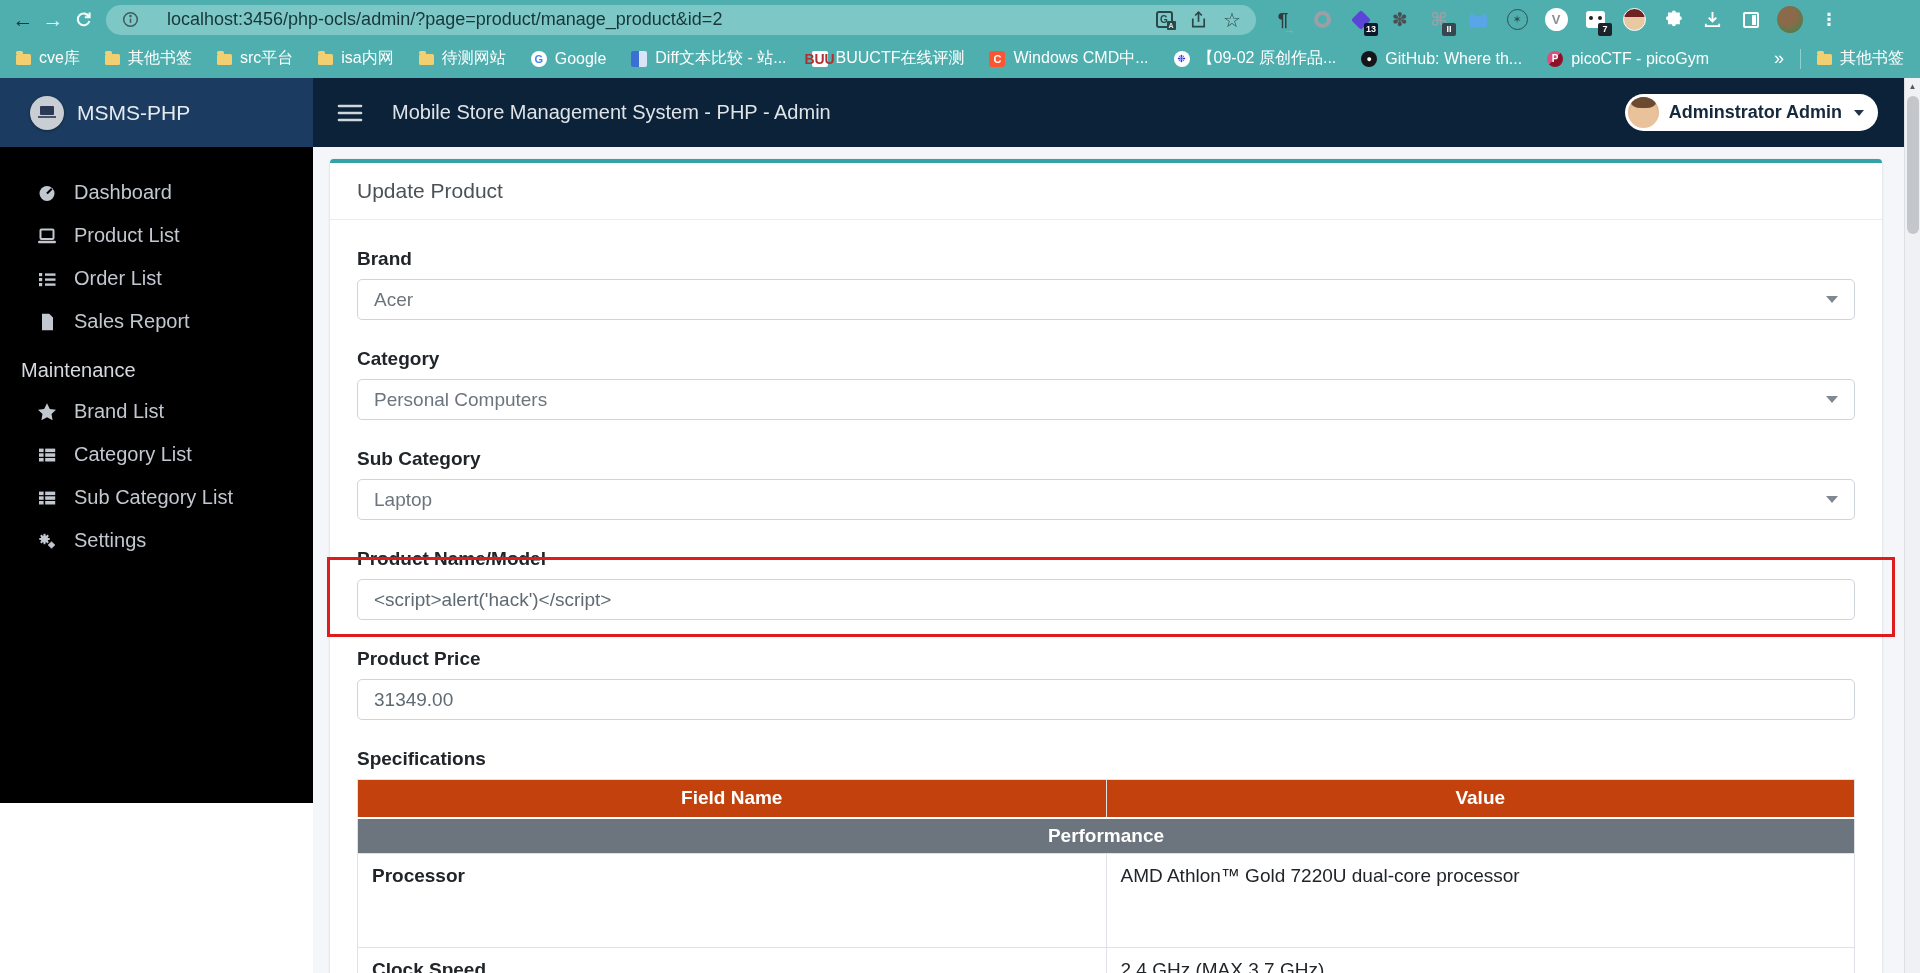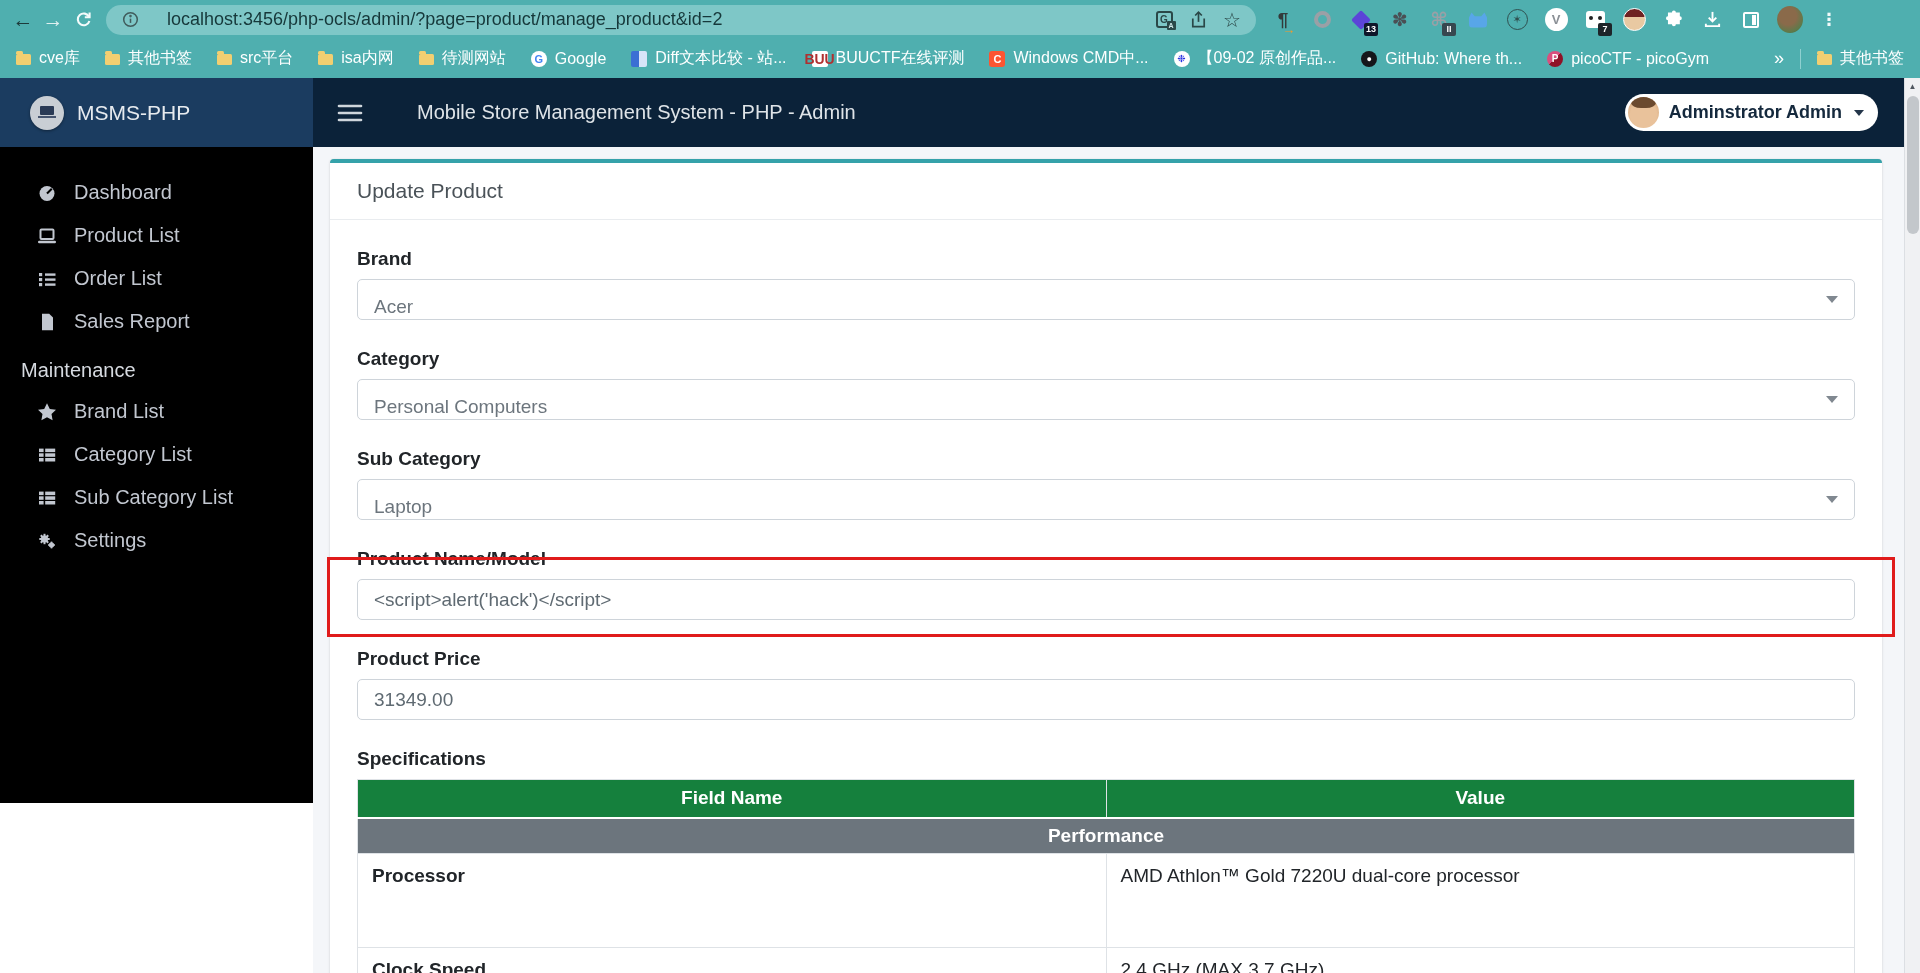--- a/index.html
+++ b/index.html
@@ -78,46 +78,46 @@
   .brand-avatar { width:34px; height:34px; border-radius:50%; background:#c9ced4; position:relative; flex:none;
                   box-shadow:0 1px 3px rgba(0,0,0,.4); }
   .brand-avatar::before { content:""; position:absolute; left:10px; top:10px; width:14px; height:9px; background:#2a3a55; border-radius:1px; }
   .brand-avatar::after { content:""; position:absolute; left:8px; top:20px; width:18px; height:2px; background:#46546e; }
   .snav { padding-top:24px; }
   .snav-item { display:flex; align-items:center; gap:17px; height:43px; padding-left:37px; color:#C2C7D0; font-size:20px; }
   .snav-item svg { flex:none; color:#C2C7D0; }
   .snav-header { padding:16px 0 8px 21px; color:#d6dae0; font-size:20px; }
 
   .navbar { margin-left:313px; height:69px; background:#0B2239; display:flex; align-items:center; padding:0 0 0 24px; }
-  .nav-title { color:#dfe4e8; font-size:20px; margin-left:54px; }
+  .nav-title { color:#dfe4e8; font-size:20px; margin-left:29px; }
   .user-pill { margin-left:auto; margin-right:42px; background:#fff; border-radius:19px; height:37px;
                display:flex; align-items:center; gap:10px; padding:0 14px 0 3px; }
   .user-avatar { width:31px; height:31px; border-radius:50%; position:relative; overflow:hidden;
                  background:radial-gradient(circle at 50% 58%, #e9c29b 0 55%, #d8ae83 80%); flex:none; }
   .user-avatar::before { content:""; position:absolute; left:3px; top:-2px; width:25px; height:13px;
                          background:#6b4a2f; border-radius:50% 50% 40% 40%; }
   .user-name { color:#15293d; font-weight:bold; font-size:18px; }
   .user-caret { width:0; height:0; border-left:5px solid transparent; border-right:5px solid transparent;
                 border-top:6px solid #24364a; margin-left:2px; }
 
   .content { margin-left:313px; height:826px; background:#F4F6F9; padding-top:12px; overflow:hidden; }
   .card { margin:0 38px 0 17px; background:#fff; border-top:4px solid #35A2AA; border-radius:4px;
           box-shadow:0 0 1px rgba(0,0,0,.15), 0 1px 3px rgba(0,0,0,.12); }
   .card-header { padding:16px 27px; font-size:21px; color:#4a5258; border-bottom:1px solid #e9ecef; }
   .card-body { padding:28px 27px 0; }
   .fg { margin-bottom:28px; }
   .flabel { display:block; font-weight:bold; font-size:19px; color:#212529; margin-bottom:9px; line-height:22px; }
   .control { height:41px; border:1px solid #CED4DA; border-radius:5px; background:#fff;
-             display:flex; align-items:flex-start; justify-content:space-between; padding:16px 16px; font-size:19px; color:#6C757D; }
+             display:flex; align-items:center; justify-content:space-between; padding:16px 16px; font-size:19px; color:#6C757D; }
   input.control { width:100%; font-family:inherit; color:#5f6a72; outline:none; display:block; }
   .sel-caret { width:0; height:0; border-left:6px solid transparent; border-right:6px solid transparent;
                border-top:7px solid #808890; }
 
   table.spec { width:100%; border-collapse:collapse; font-size:19px; }
-  table.spec th { background:#15803d; color:#fff; height:38px; font-weight:bold;
+  table.spec th { background:#c2410c; color:#fff; height:38px; font-weight:bold;
                   border:1px solid #dee2e6; border-bottom:2px solid #fff; }
   table.spec .group-row td { background:#6C757D; color:#fff; font-weight:bold; text-align:center; height:36px;
                              border:1px solid #dee2e6; padding:0; vertical-align:middle; }
   table.spec td { border:1px solid #dee2e6; padding:11px 14px; vertical-align:top; color:#212529; }
   .cell-field { font-weight:bold; width:50%; }
   .row-tall td { height:94px; }
 
   .annotation-box { position:absolute; left:327px; top:557px; width:1568px; height:80px;
                     border:3px solid #E01B1B; z-index:40; pointer-events:none; }
 

